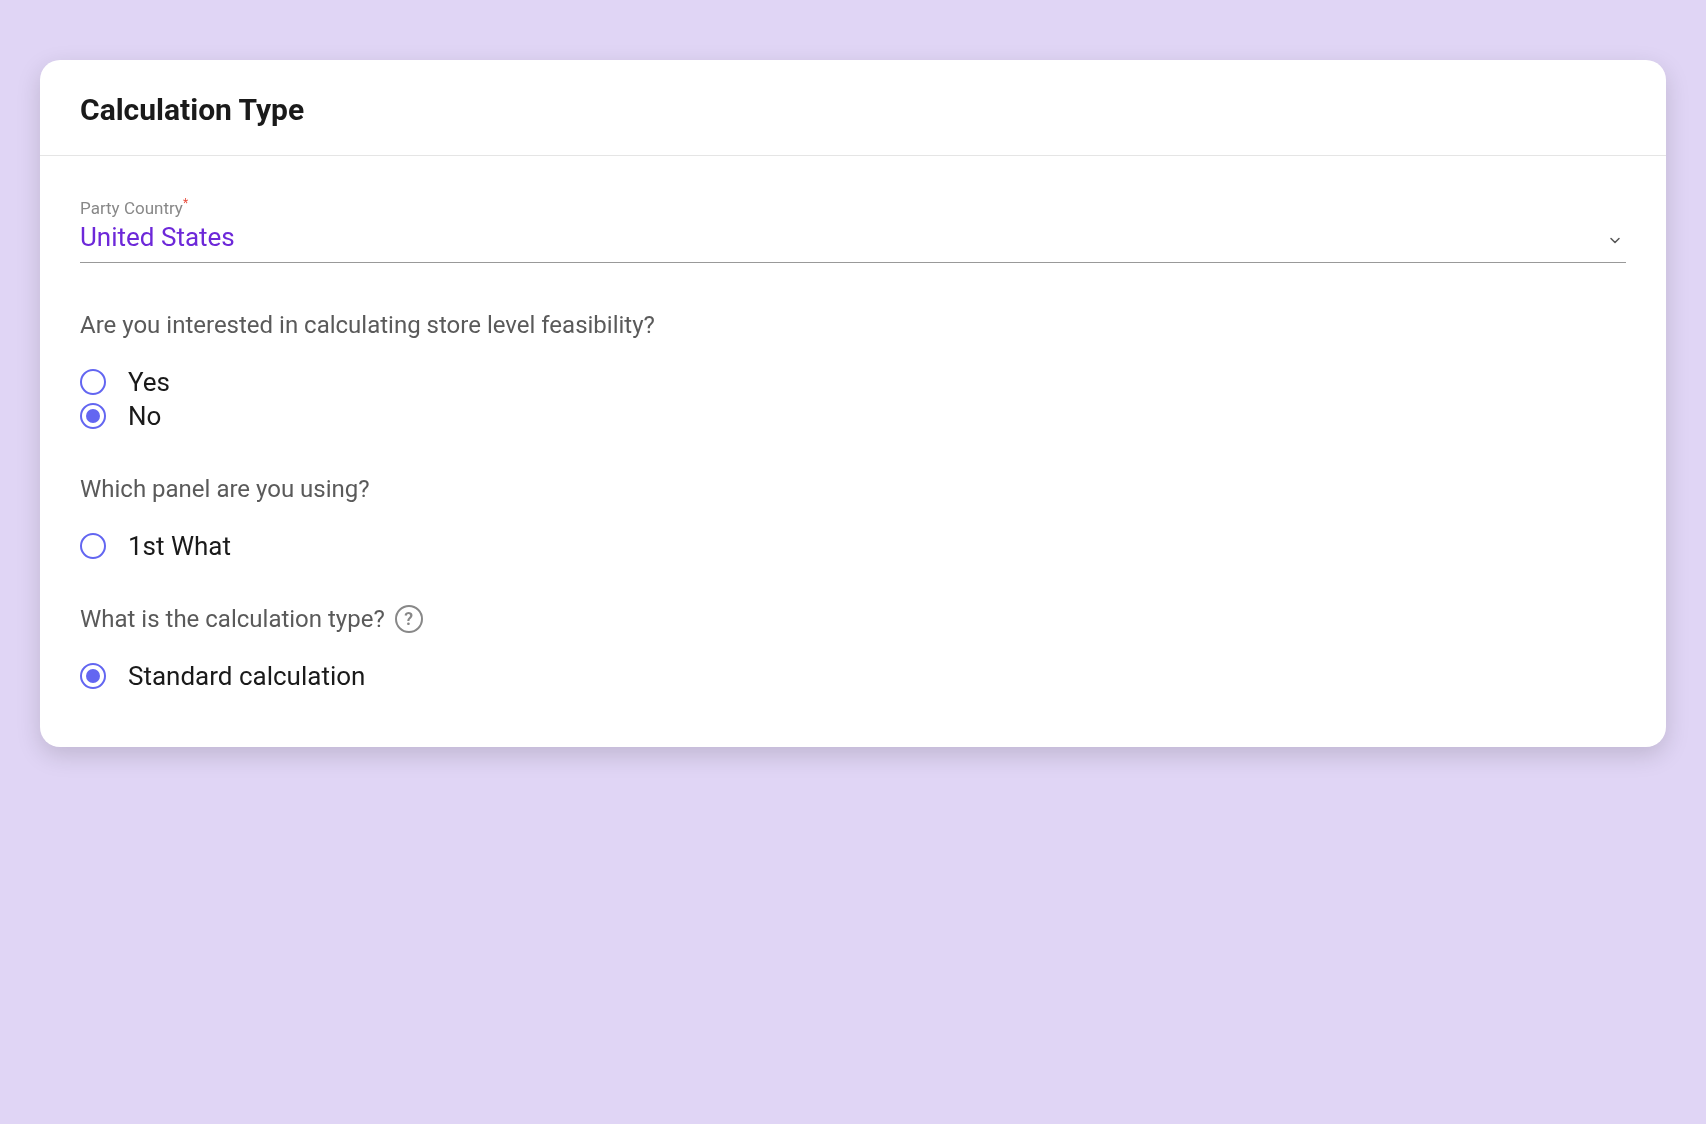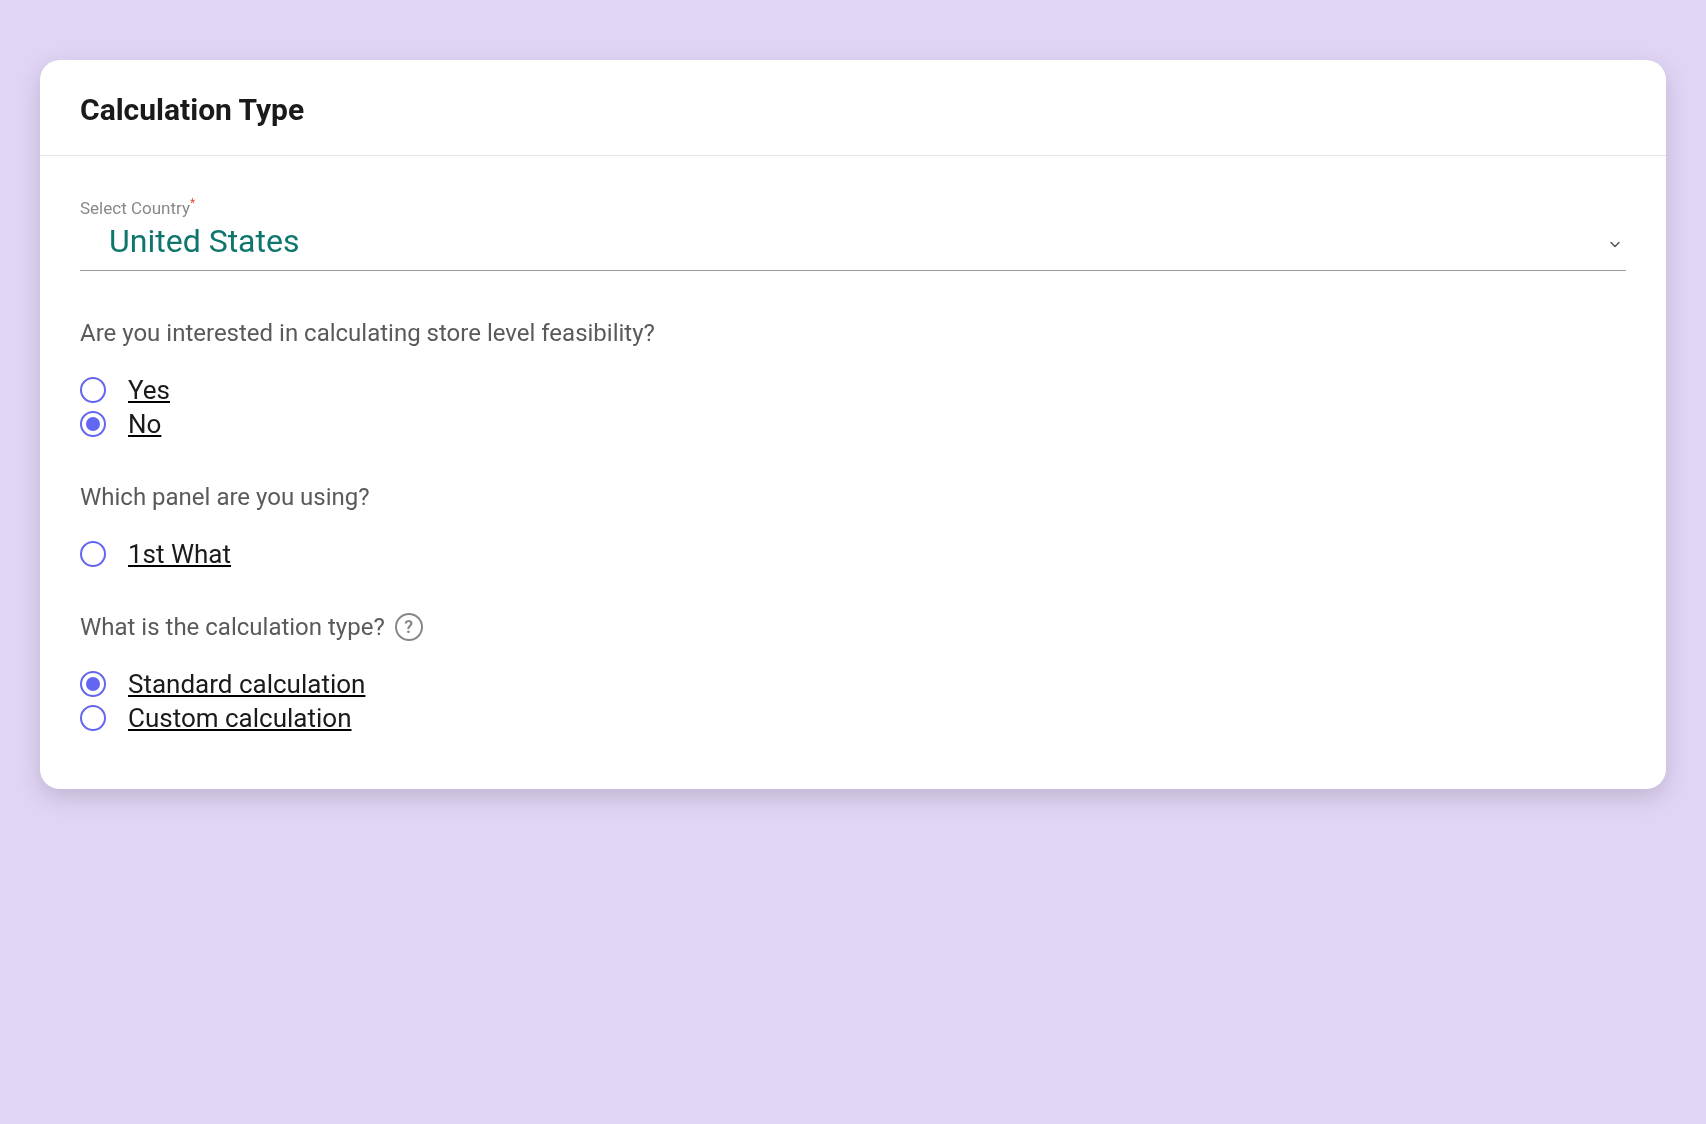--- a/index.html
+++ b/index.html
@@ -58,36 +58,34 @@
     }
     
     .select-wrapper {
       position: relative;
       border-bottom: 1px solid #999;
       padding-bottom: 10px;
       margin-bottom: 48px;
     }
     
     .select-value {
-      font-size: 32px;
-      color: #0f766e;
+      font-size: 26px;
+      color: #6d28d9;
       cursor: pointer;
-      margin-left: 29px;
     }
     
     .chevron-down {
       position: absolute;
       right: 4px;
       top: 50%;
       transform: translateY(-50%);
     }
     
     .radio-group {
       margin-bottom: 44px;
-      text-decoration: underline;
     }
     
     .radio-option {
       display: flex;
       align-items: center;
       gap: 22px;
       margin-bottom: 4px;
       cursor: pointer;
     }
     
@@ -149,21 +147,21 @@
 <body>
 
 <div class="card">
   <div class="card-header">
     <h2 class="card-title">Calculation Type</h2>
   </div>
 
   <div class="card-body">
 
     <label class="field-label">
-      <span>Select Country</span><span class="required">*</span>
+      <span>Party Country</span><span class="required">*</span>
     </label>
     <div class="select-wrapper">
       <div class="select-value">United States</div>
       <span class="chevron-down">
         <svg width="14" height="14" viewBox="0 0 14 14" fill="none">
           <path d="M3 5L7 9L11 5" stroke="#555" stroke-width="1.5" stroke-linecap="round" stroke-linejoin="round"></path>
         </svg>
       </span>
     </div>
 
@@ -189,20 +187,16 @@
 
     <div class="question-with-help">
       <label class="question-label">What is the calculation type?</label>
       <div class="help-icon">?</div>
     </div>
     <div class="radio-group last-group">
       <div class="radio-option">
         <div class="radio-circle checked"></div>
         <span class="radio-label">Standard calculation</span>
       </div>
-      <div class="radio-option">
-        <div class="radio-circle"></div>
-        <span class="radio-label">Custom calculation</span>
-      </div>
     </div>
 
   </div>
 </div>
 
 </body></html>

